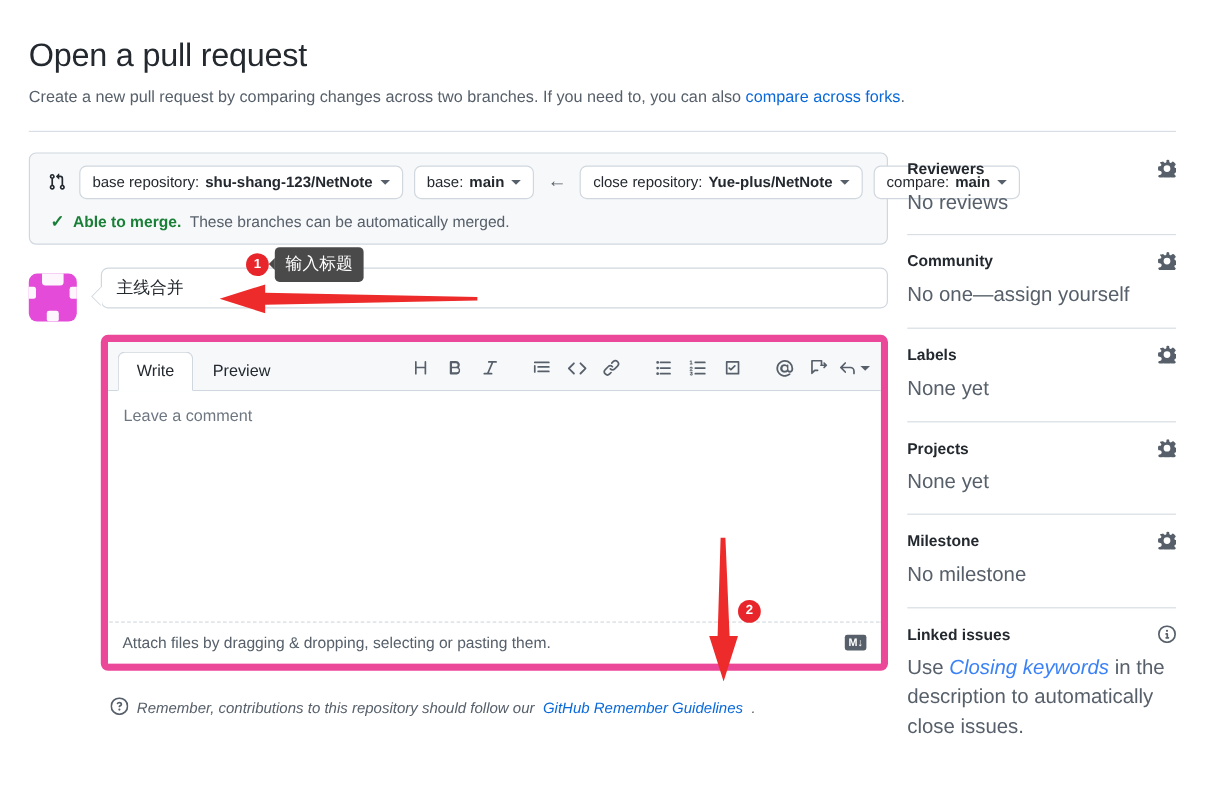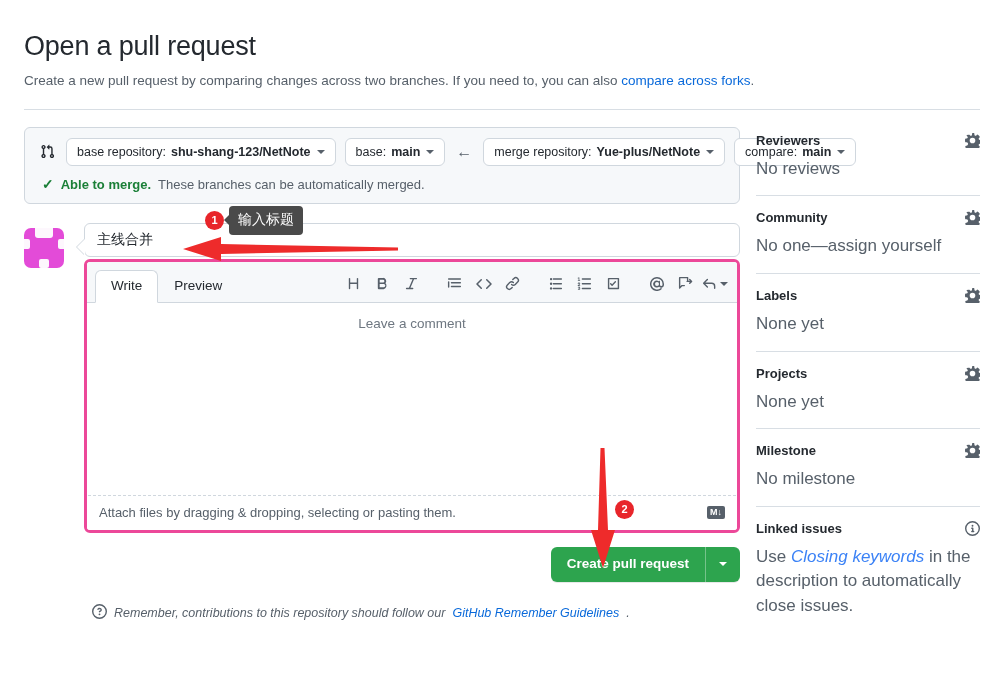--- a/index.html
+++ b/index.html
@@ -85,21 +85,21 @@
     position:absolute; left:-7px; top:16px; width:0; height:0;
     border-top:8px solid transparent; border-bottom:8px solid transparent;
     border-right:8px solid #ffffff;
   }
   .title-input {
     border:1px solid #d0d7de; border-radius:6px; background:#ffffff;
     height:34px; display:flex; align-items:center; padding:0 12px;
     font-size:14px; color:#24292f;
   }
   .body-box {
-    margin-top:2px; border:3px solid #ec4899; border-radius:6px;
+    margin-top:22px; border:6px solid #ec4899; border-radius:6px;
     background:#ffffff; overflow:hidden;
   }
   .tabs-bar {
     background:#f6f8fa; border-bottom:1px solid #d0d7de;
     display:flex; align-items:flex-end; padding:8px 8px 0 8px; height:41px;
   }
   .tab {
     font-size:13.5px; padding:7px 15px 8px 15px; color:#24292f;
     border:1px solid transparent; border-radius:6px 6px 0 0; cursor:pointer;
     line-height:1.2; position:relative; top:1px;
@@ -112,21 +112,21 @@
   }
   .md-ico {
     width:29px; height:24px; display:flex; align-items:center; justify-content:center;
     color:#57606a; cursor:pointer;
   }
   .md-gap { width:14px; }
   .md-ico.txt { font-size:15px; }
   .ta-area {
     padding:13px 13px 0 13px; background:#ffffff; height:192px;
   }
-  .ta-ph { font-size:13.5px; color:#6e7781;text-align:center; }
+  .ta-ph { font-size:13.5px; color:#6e7781; }
   .ta-dash { border-top:1px dashed #d0d7de; margin:0 1px; }
   .attach-row {
     display:flex; align-items:center; padding:9px 12px 10px 12px;
     background:#ffffff; font-size:13px; color:#57606a;
   }
   .md-badge {
     margin-left:auto; background:#57606a; color:#ffffff; font-size:9px;
     font-weight:700; border-radius:2px; padding:2px 3px; letter-spacing:0px;
     line-height:1; font-family:"Liberation Sans", sans-serif;
   }
@@ -210,21 +210,21 @@
             <b>shu-shang-123/NetNote</b>
           <span class="caret"></span>
         </span>
         <span class="bsel">
           <span>base: </span>
             <b>main</b>
           <span class="caret"></span>
         </span>
         <span class="arrow-left">←</span>
         <span class="bsel">
-          <span>merge repository: </span>
+          <span>close repository: </span>
             <b>Yue-plus/NetNote</b>
           <span class="caret"></span>
         </span>
         <span class="bsel">
           <span>compare: </span>
             <b>main</b>
           <span class="caret"></span>
         </span>
       </div>
       <div class="merge-row">
@@ -325,29 +325,20 @@
           <div class="ta-area">
             <div class="ta-ph">Leave a comment</div>
           </div>
           <div class="ta-dash"></div>
           <div class="attach-row">
             <span>Attach files by dragging &amp; dropping, selecting or pasting them.</span>
             <span class="md-badge">M↓</span>
           </div>
         </div>
 
-        <div class="submit-row">
-          <div class="btn-green">
-            <span class="lbl">Create pull request</span>
-            <span class="div"></span>
-            <span class="dd">
-              <span class="dd-caret"></span>
-            </span>
-          </div>
-        </div>
 
         <div class="foot-note">
           <span>
             <svg width="15" height="15" viewBox="0 0 16 16" fill="#57606a">
                 <path d="M8 1.5a6.5 6.5 0 100 13 6.5 6.5 0 000-13zM0 8a8 8 0 1116 0A8 8 0 010 8zm9 3a1 1 0 11-2 0 1 1 0 012 0zM6.92 6.085c.081-.16.19-.299.34-.398.145-.097.371-.187.74-.187.28 0 .553.087.738.225A.613.613 0 019 6.25c0 .177-.04.264-.077.318a.956.956 0 01-.277.245c-.076.051-.158.1-.258.161l-.007.004c-.093.056-.204.122-.313.195a2.416 2.416 0 00-.692.661.75.75 0 001.248.832.956.956 0 01.276-.245 6.3 6.3 0 01.26-.16l.006-.004c.093-.057.204-.123.313-.196.222-.148.487-.355.692-.662.214-.32.329-.702.329-1.15 0-.76-.36-1.348-.862-1.725A2.76 2.76 0 008 4c-.631 0-1.155.16-1.572.438a2.21 2.21 0 00-.793.932.75.75 0 001.285.715z"></path>
               </svg>
           </span>
           <span>Remember, contributions to this repository should follow our </span>
             <a class="link" href="#">GitHub Remember Guidelines</a>
             <span>.</span>

